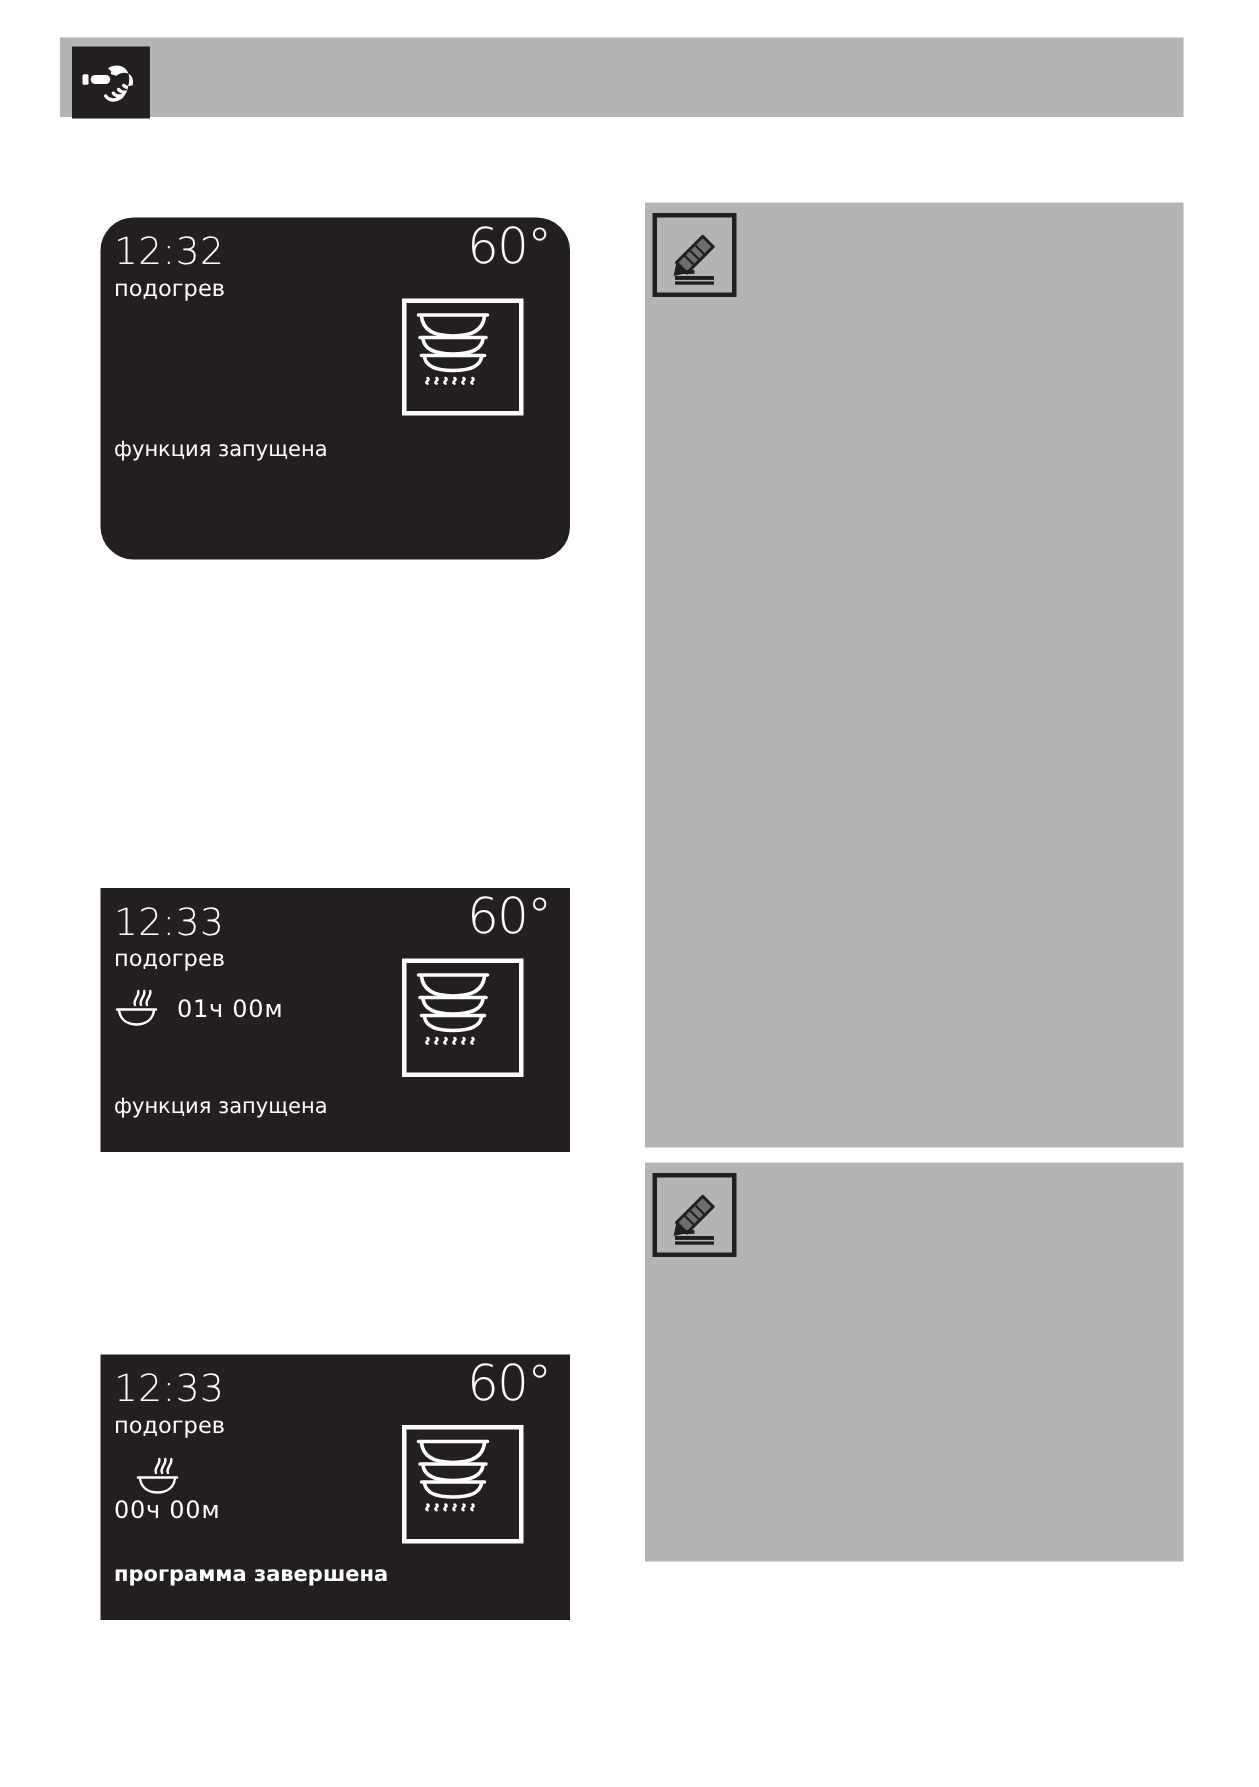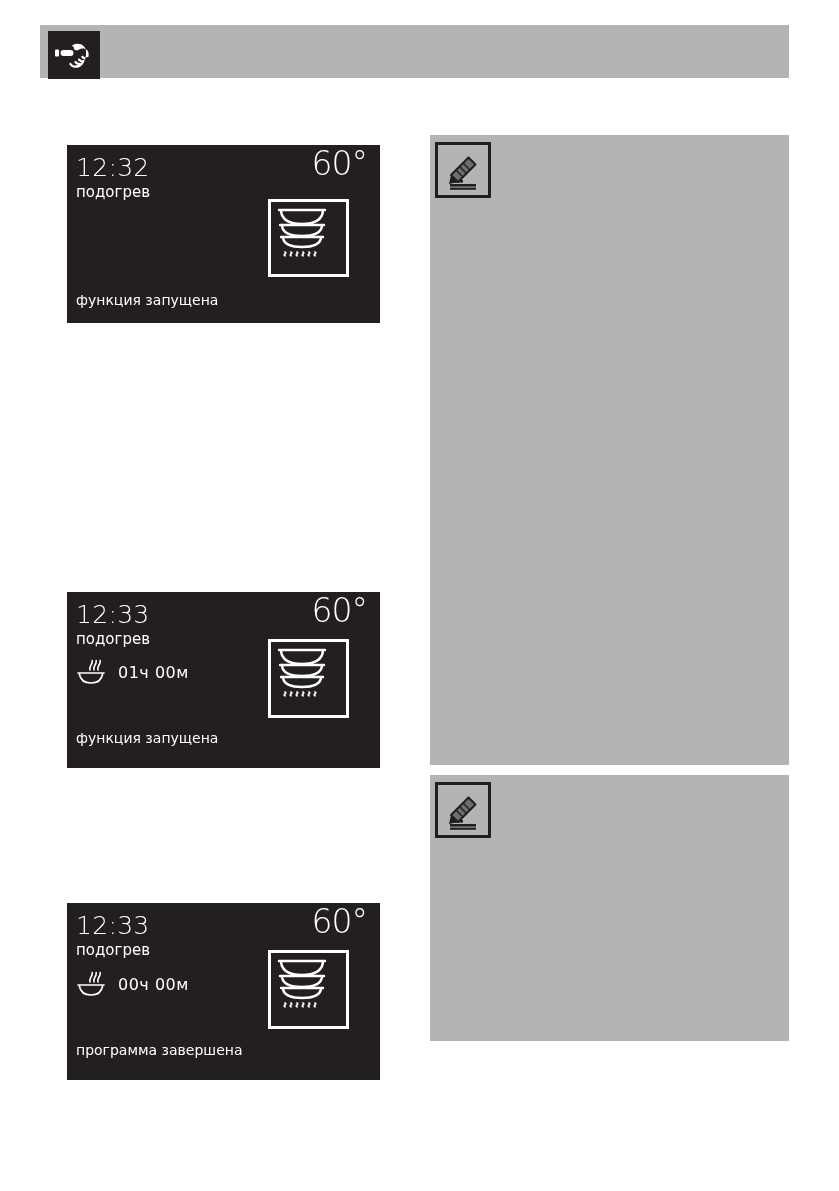--- a/index.html
+++ b/index.html
@@ -83,21 +83,21 @@
   }
 
   
   .display {
     position: absolute;
     left: 67px;
     background: #231f20;
     color: #ffffff;
     box-sizing: border-box;
   }
-  .display.d1 { top: 145px;  width: 313px; height: 178px; }
+  .display.d1 { top: 145px;  width: 313px; height: 228px; border-radius: 22px; }
   .display.d2 { top: 592px;  width: 313px; height: 176px; }
   .display.d3 { top: 903px;  width: 313px; height: 177px; }
 
   .disp-time {
     position: absolute;
     left: 9px;
     top: 10px;
     font-size: 25px;
     font-weight: 300;
     letter-spacing: 0.3px;
@@ -122,32 +122,32 @@
   }
   .disp-status {
     position: absolute;
     left: 9px;
     font-size: 14px;
     font-weight: 400;
     line-height: 1;
   }
   .display.d1 .disp-status { top: 148px; }
   .display.d2 .disp-status { top: 139px; }
-  .display.d3 .disp-status { top: 140px; }
+  .display.d3 .disp-status { top: 140px; font-weight: bold; }
 
   
   .timer-row {
     position: absolute;
     left: 9px;
     display: flex;
     align-items: center;
     text-align: center;
   }
   .display.d2 .timer-row { top: 665px; }
-  .display.d3 .timer-row { top: 976px; }
+  .display.d3 .timer-row { top: 976px; flex-direction: column; }
   .display.d2 .timer-row { top: 67px; }
   .display.d3 .timer-row { top: 68px; }
   .timer-icon { width: 30px; height: 26px; margin-right: 12px; }
   .timer-icon svg { display: block; }
   .timer-text {
     font-size: 16px;
     font-weight: 400;
     letter-spacing: 0.5px;
   }
 

